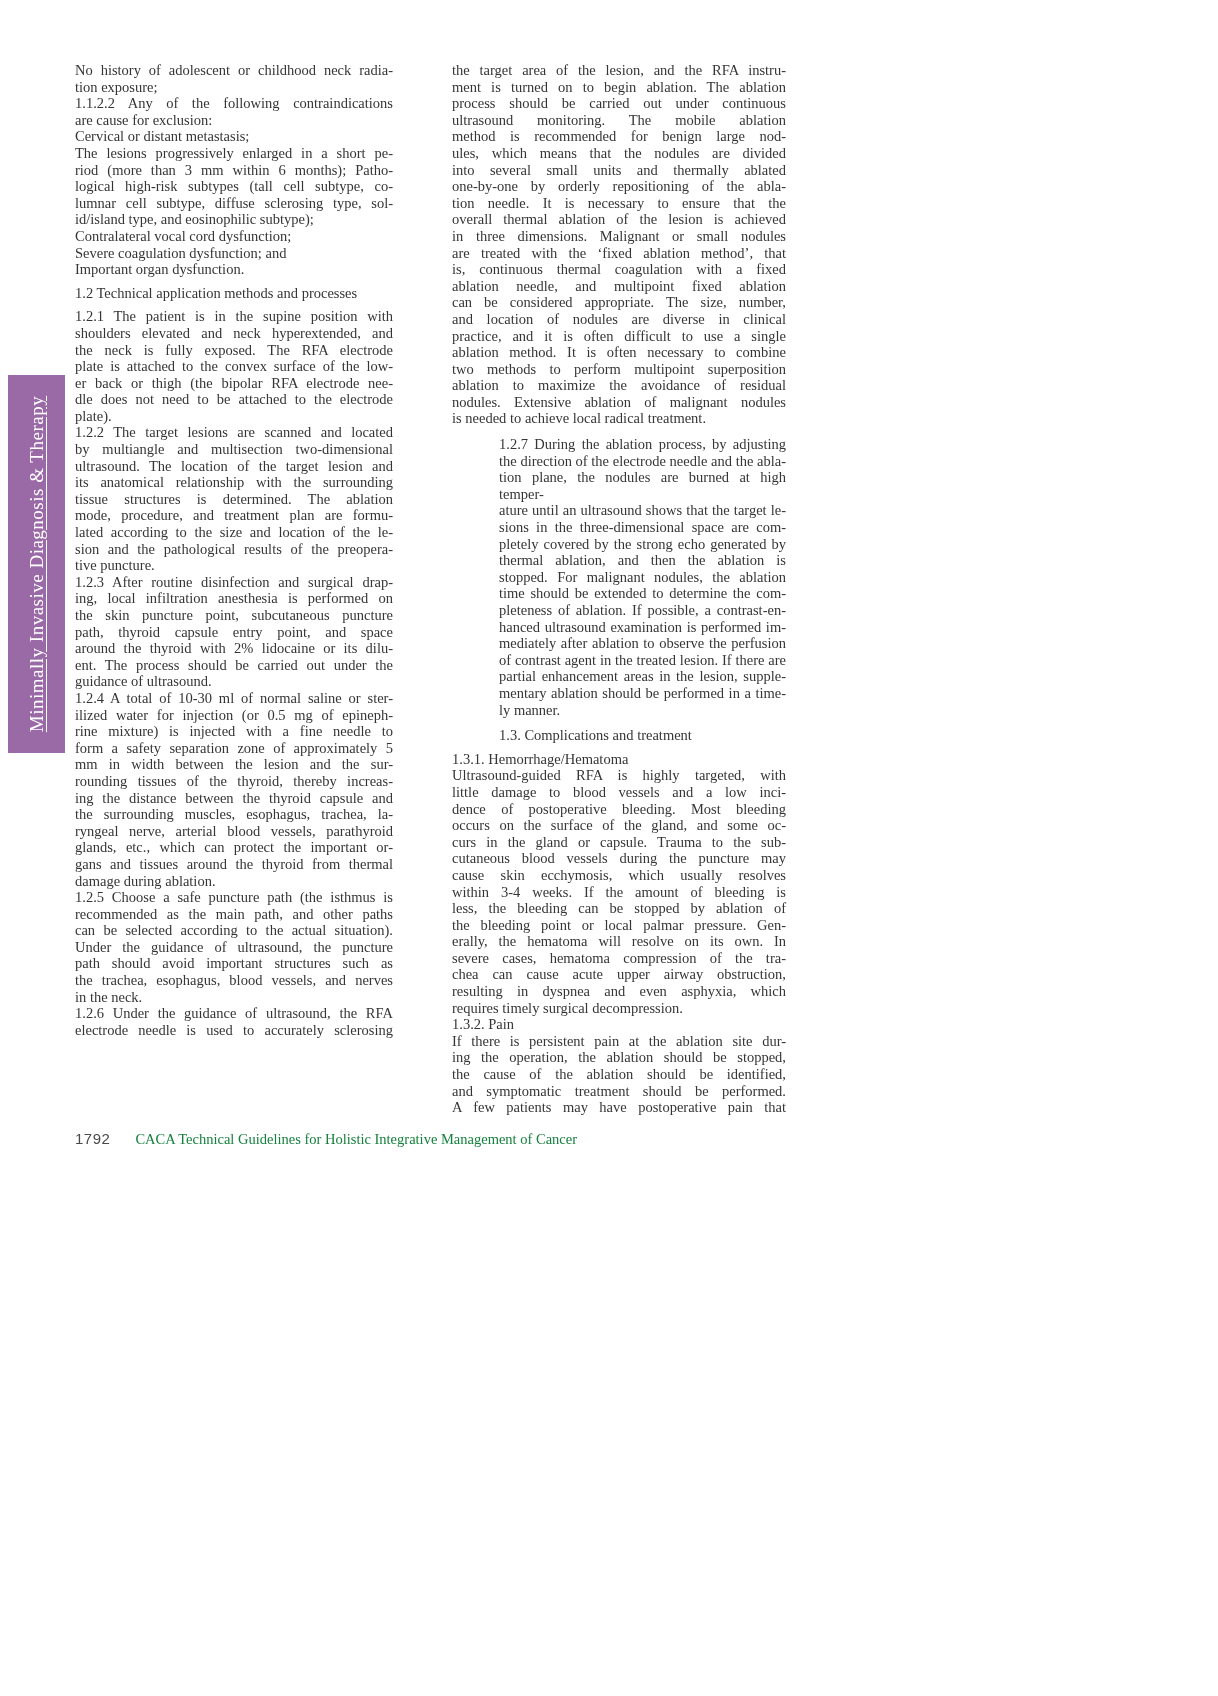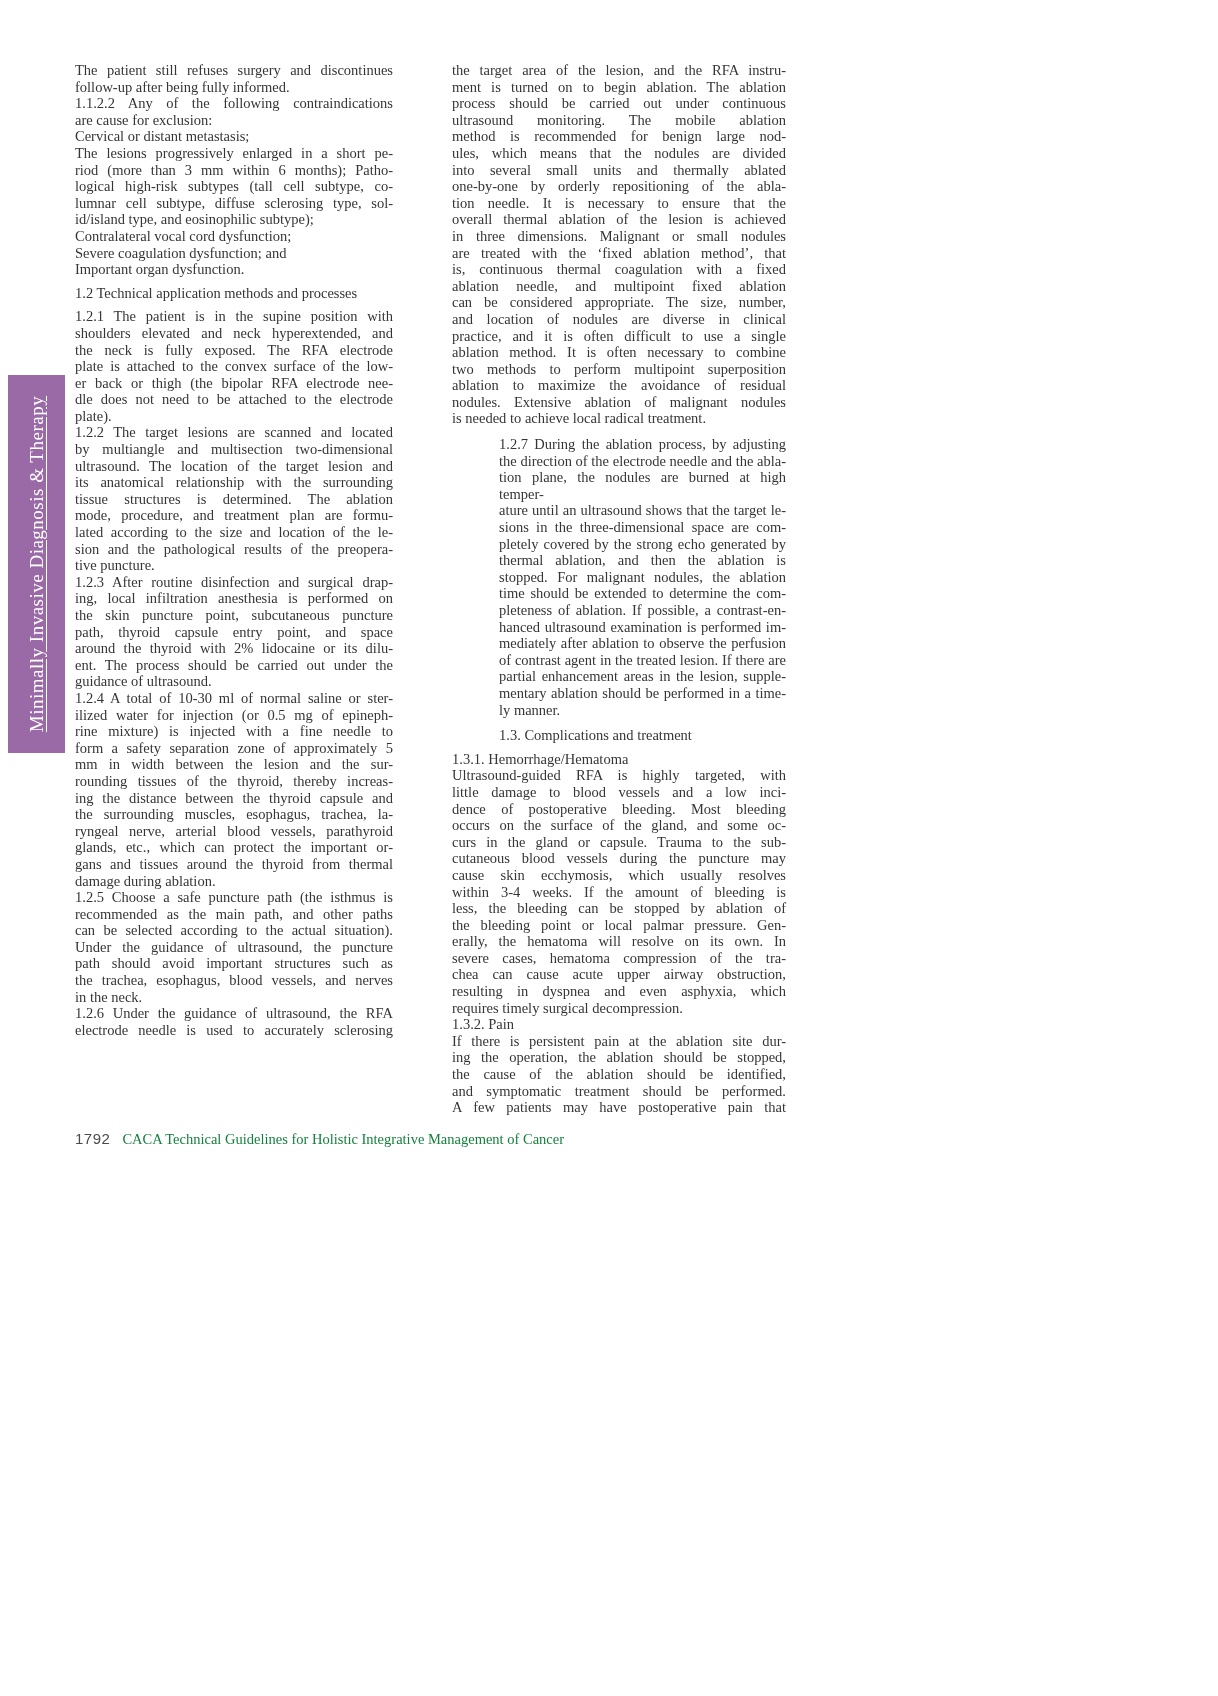--- a/index.html
+++ b/index.html
@@ -43,21 +43,21 @@
     text-justify:inter-word;
   }
   .line.end{text-align-last:left;}
   .heading{margin:7px 0;}
   .gap-before{margin-top:9px;margin-left:47px;}
   .footer{
     position:absolute;
     left:75px;top:1130px;
     display:flex;
     align-items:baseline;
-    gap:12px;
+    gap:25px;
   }
   .footer .pagenum{
     font-family:"Liberation Sans", sans-serif;
     font-size:15px;
     color:#4a4a4a;
     letter-spacing:0.5px;
   }
   .footer .ftitle{
     font-family:"Liberation Serif", serif;
     font-size:14.5px;
@@ -68,22 +68,22 @@
 <body>
 
 <div class="page">
 
   <div class="side-tab" style="background: rgb(154, 106, 166);">
     <span class="side-tab-text">Minimally Invasive Diagnosis &amp; Therapy</span>
   </div>
 
   <div class="col col-left" id="col-left">
       <div class="para">
-        <div class="line">The patient still refuses surgery and discontinues</div>
-        <div class="line end">follow-up after being fully informed.</div>
+        <div class="line">No history of adolescent or childhood neck radia-</div>
+        <div class="line end">tion exposure;</div>
       </div>
       <div class="para">
         <div class="line">1.1.2.2 Any of the following contraindications</div>
         <div class="line end">are cause for exclusion:</div>
       </div>
       <div class="para">
         <div class="line end">Cervical or distant metastasis;</div>
       </div>
       <div class="para">
         <div class="line">The lesions progressively enlarged in a short pe-</div>

